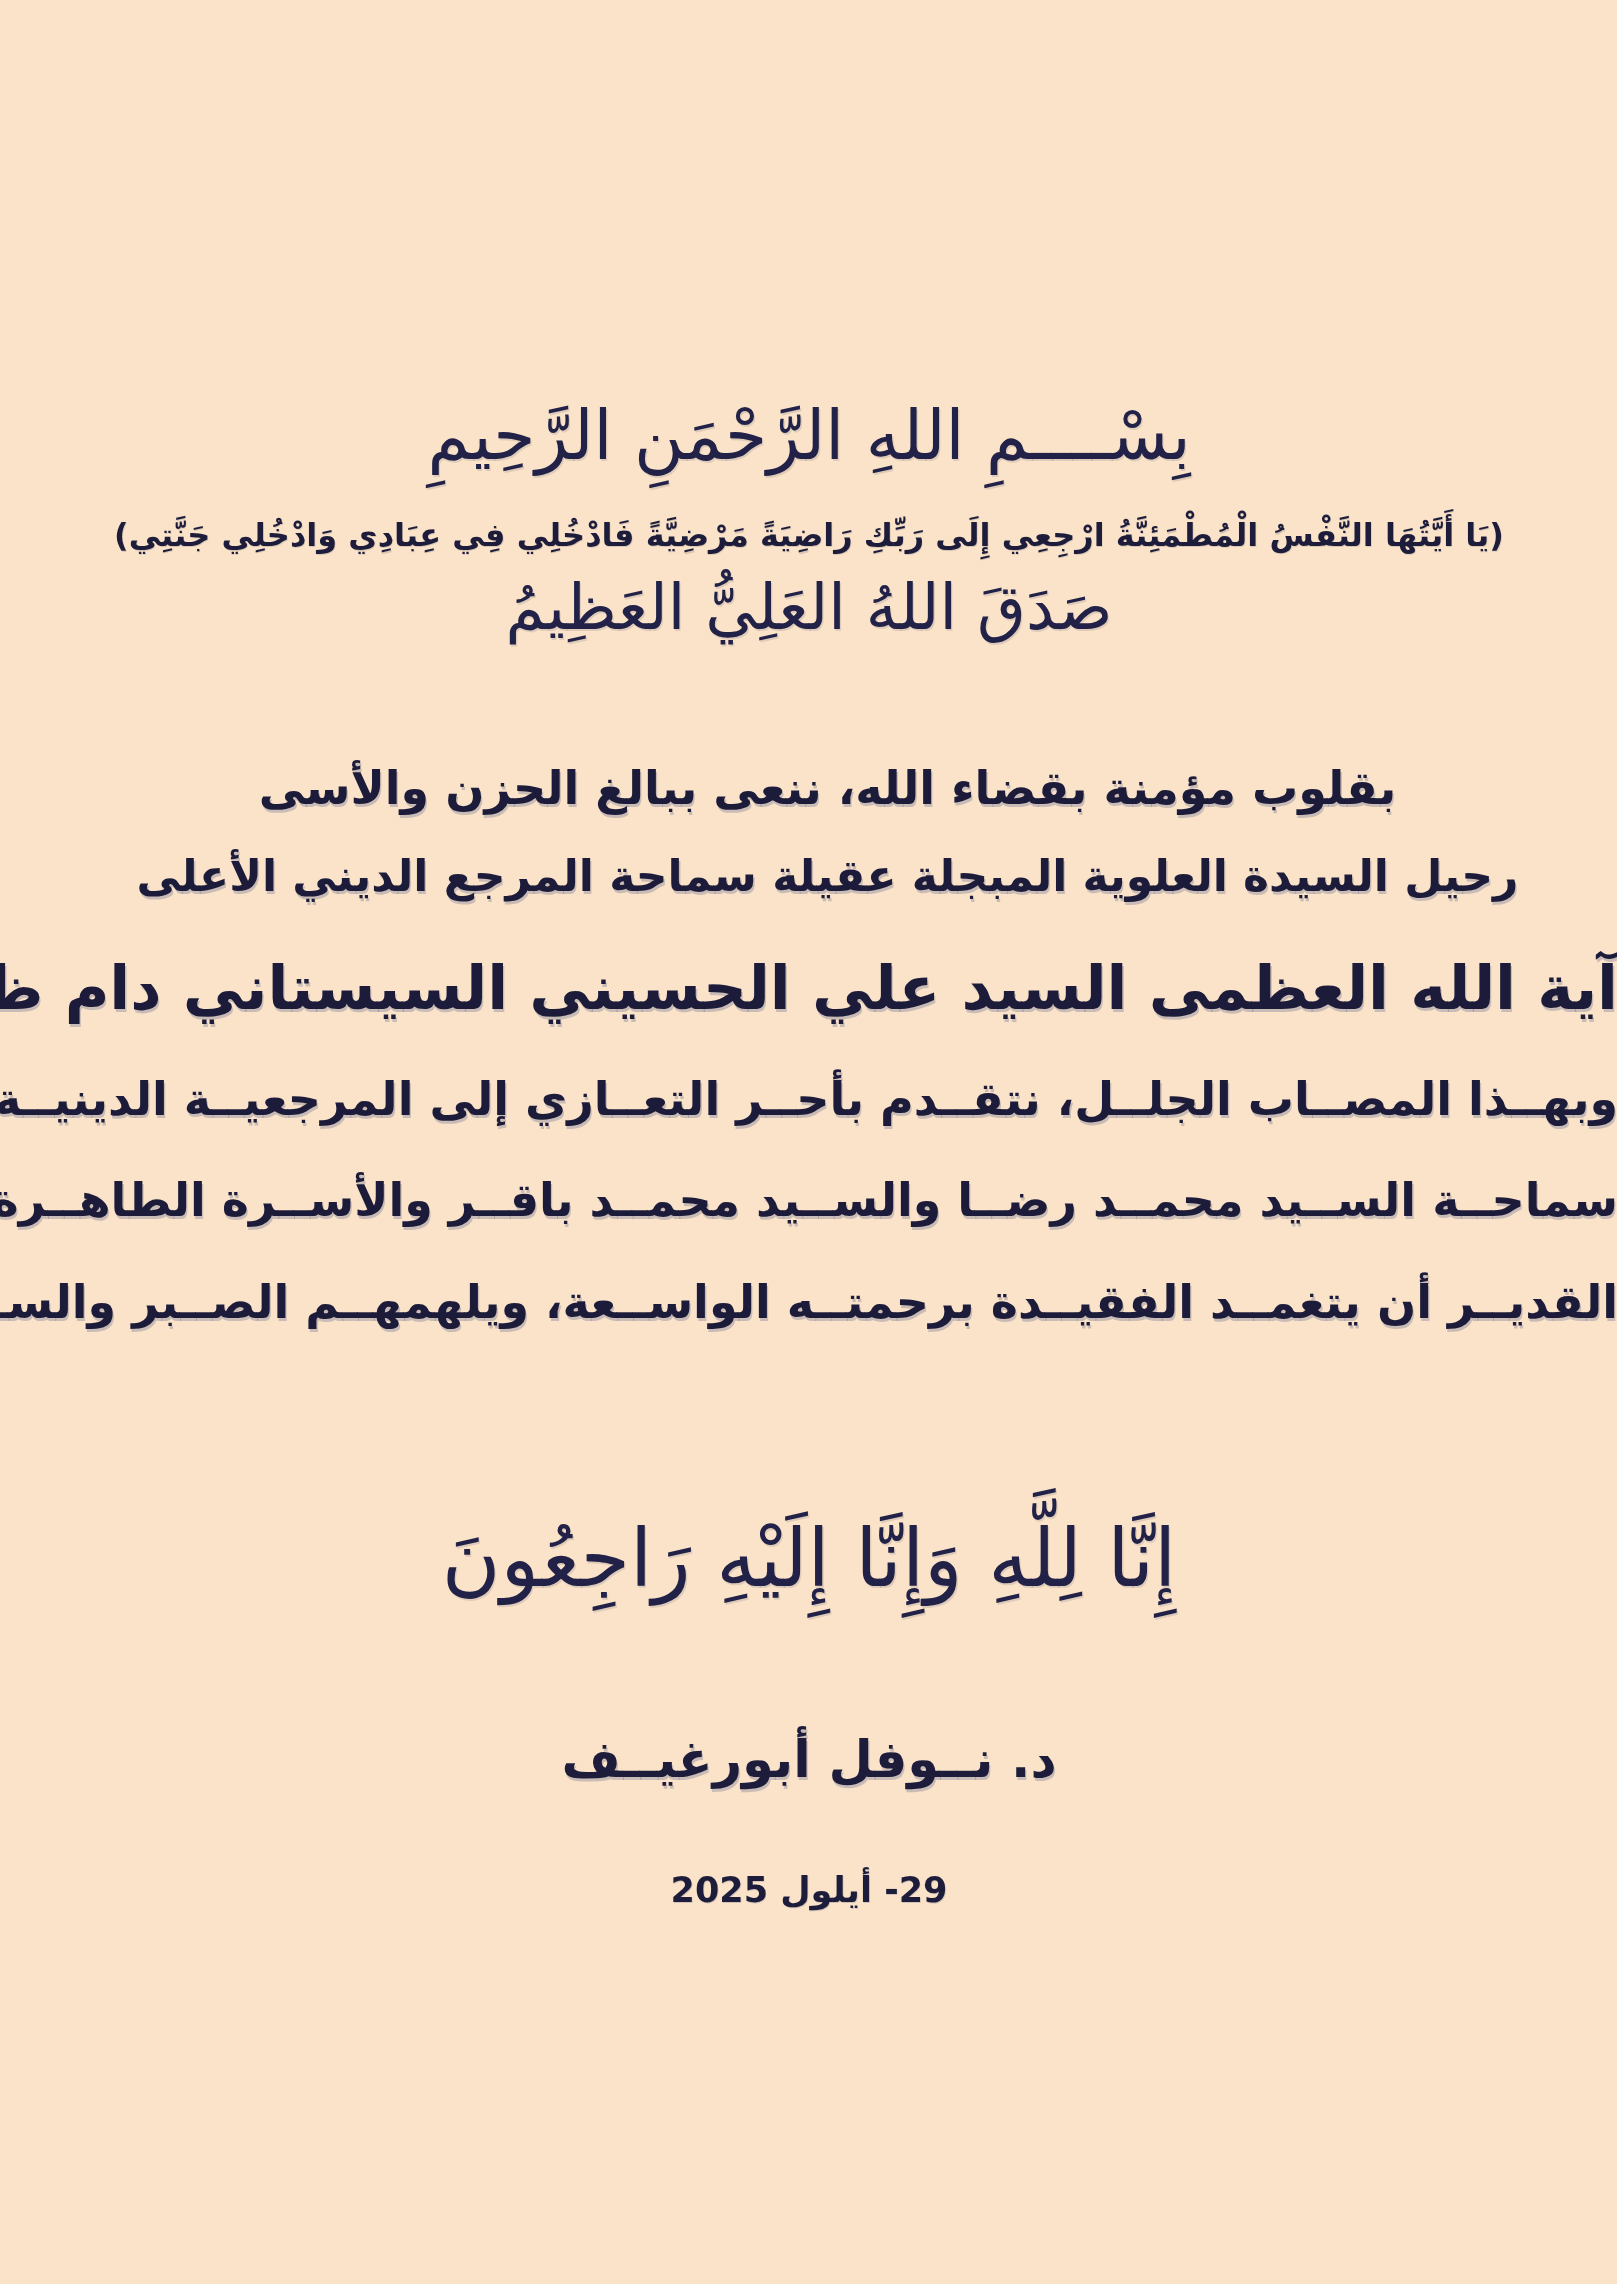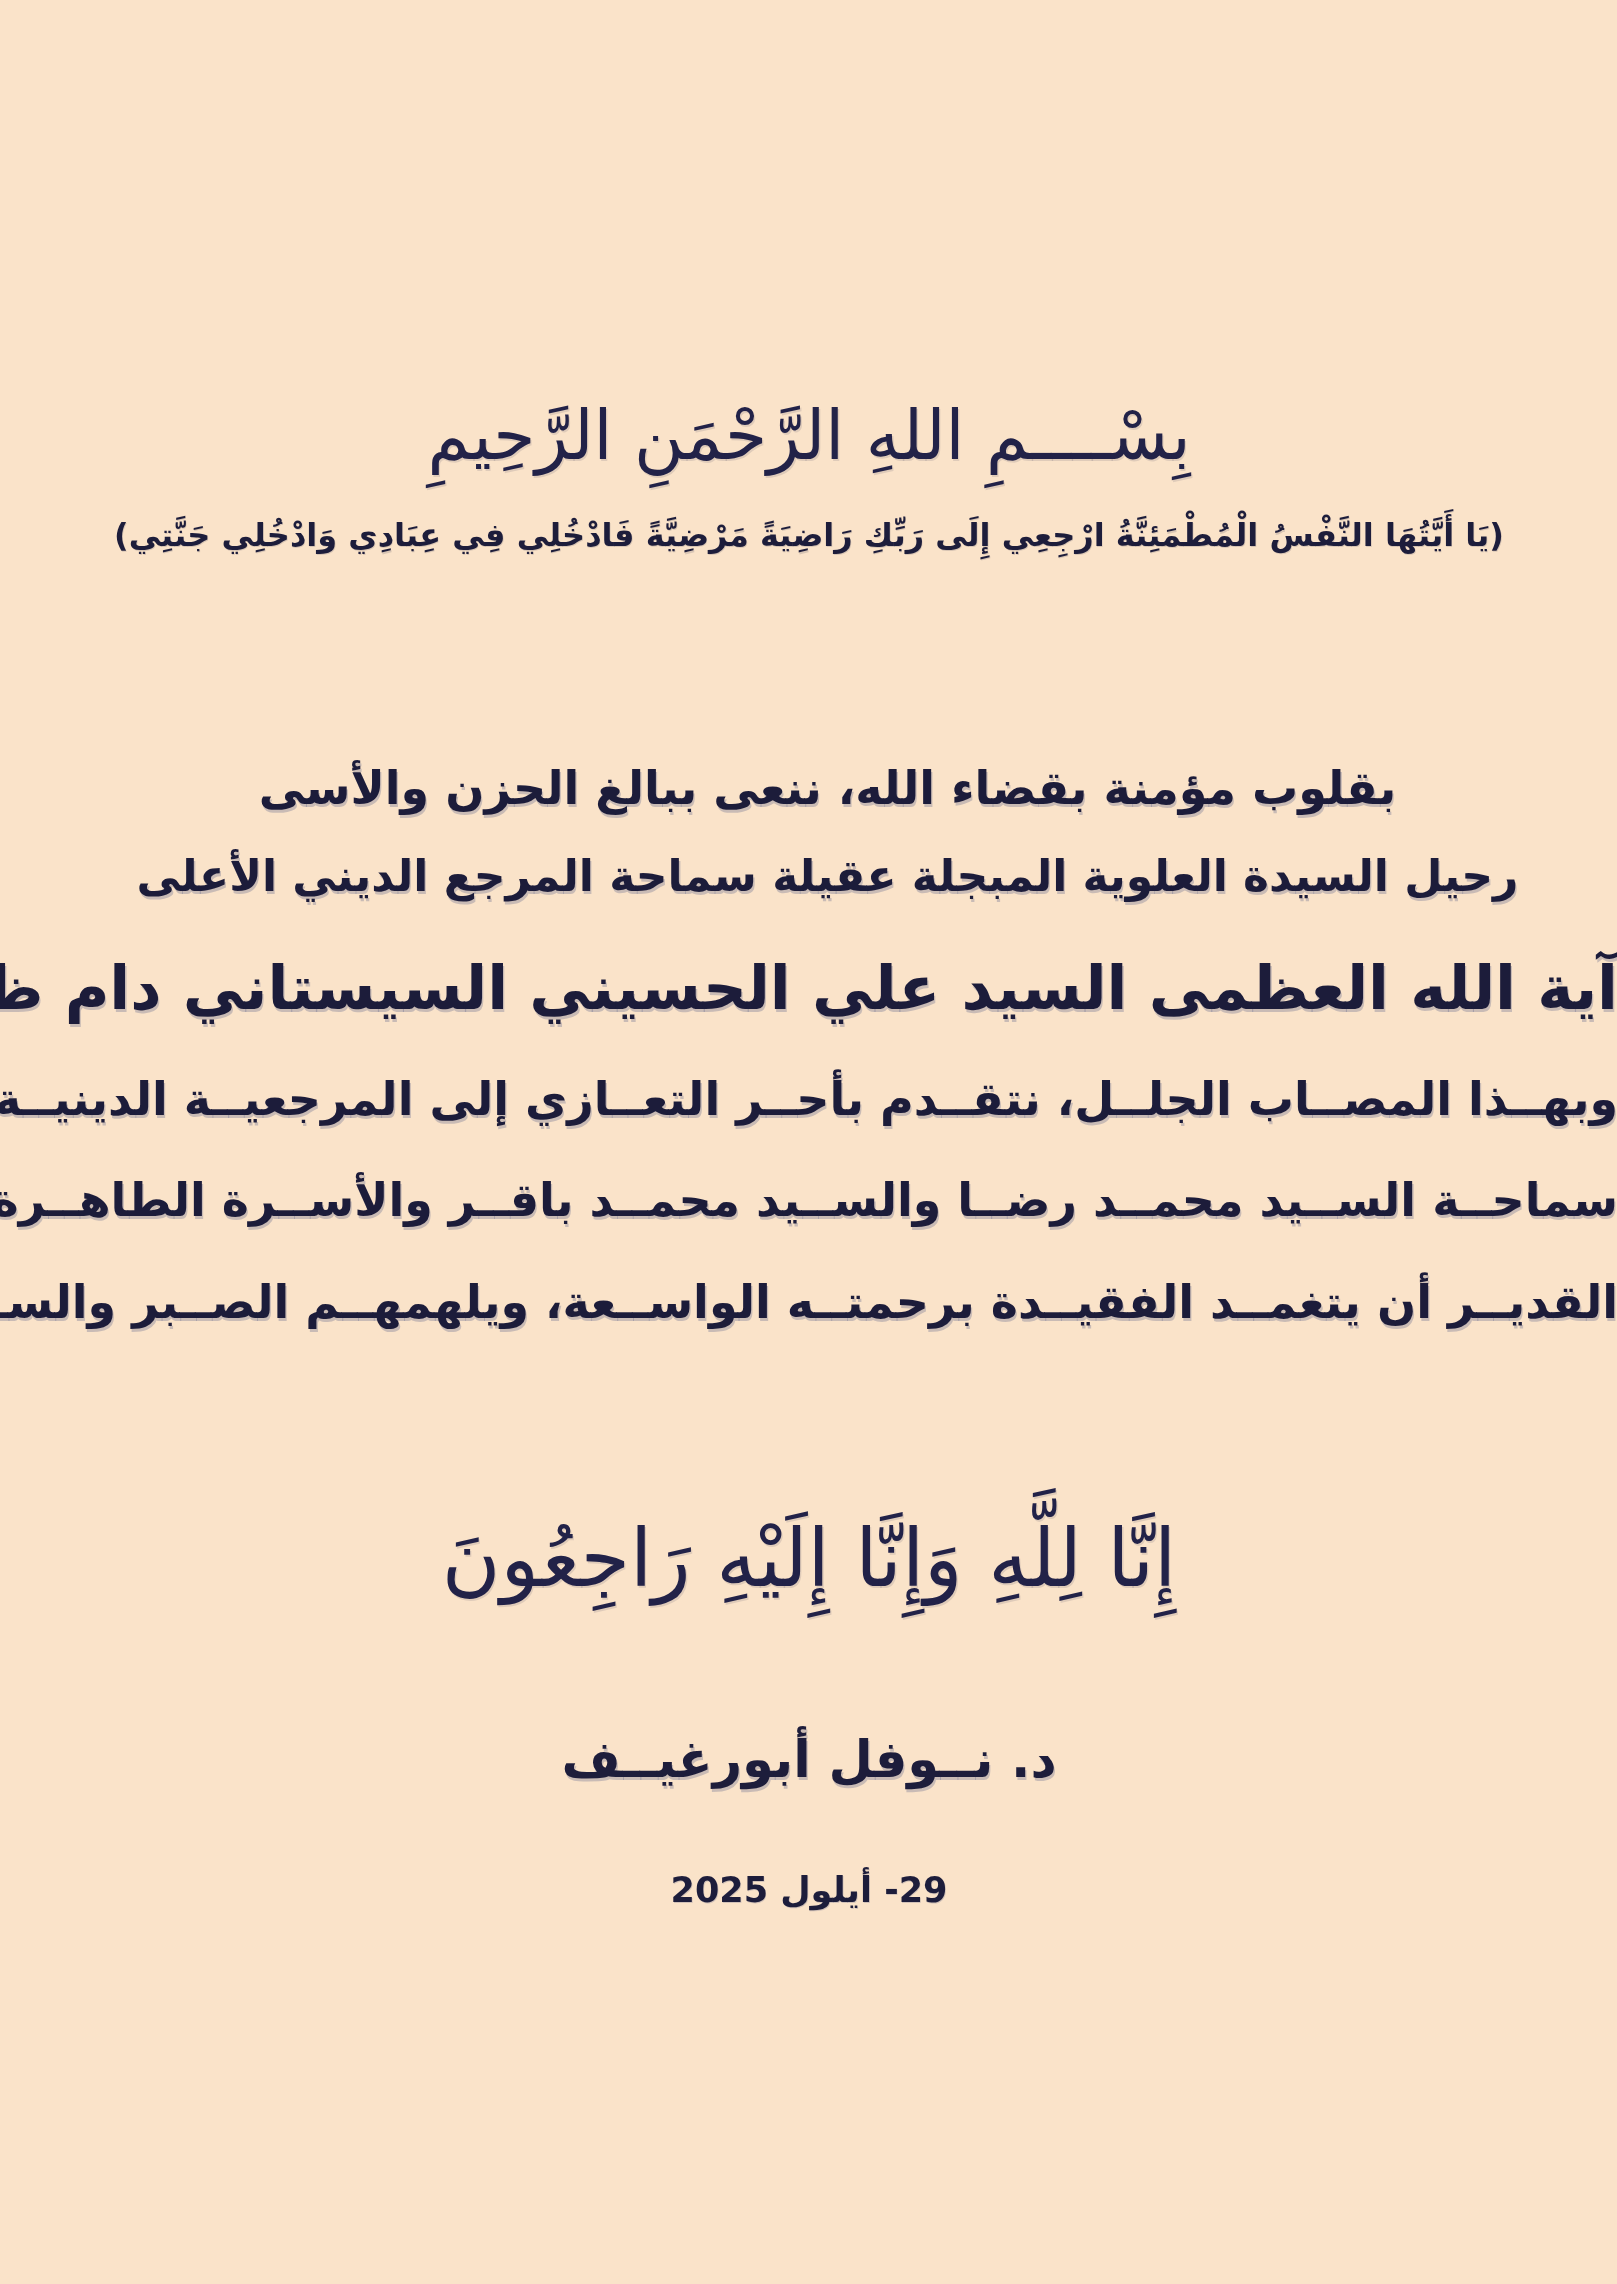--- a/index.html
+++ b/index.html
@@ -57,20 +57,21 @@
 </style>
 </head>
 <body>
 
 <div class="page" dir="rtl">
 
   <div class="abs-line calligraphy bismillah">بِسْــــمِ اللهِ الرَّحْمَنِ الرَّحِيمِ</div>
 
   <div class="abs-line verse">(يَا أَيَّتُهَا النَّفْسُ الْمُطْمَئِنَّةُ ارْجِعِي إِلَى رَبِّكِ رَاضِيَةً مَرْضِيَّةً فَادْخُلِي فِي عِبَادِي وَادْخُلِي جَنَّتِي)</div>
 
+  <div class="abs-line calligraphy tasdiq">صَدَقَ اللهُ العَلِيُّ العَظِيمُ</div>
 
   <div class="abs-line body-line line-1">بقلوب مؤمنة بقضاء الله، ننعى ببالغ الحزن والأسى</div>
 
   <div class="abs-line body-line line-2">رحيل السيدة العلوية المبجلة عقيلة سماحة المرجع الديني الأعلى</div>
 
   <div class="abs-line body-line line-3">آية الله العظمى السيد علي الحسيني السيستاني دام ظله.</div>
 
   <div class="abs-line body-line line-4">وبهــذا المصــاب الجلــل، نتقــدم بأحــر التعــازي إلى المرجعيــة الدينيــة العليــا والى</div>
 
   <div class="abs-line body-line line-5">سماحــة الســيد محمــد رضــا والســيد محمــد باقــر والأســرة الطاهــرة، ســائلين المــولى</div>

